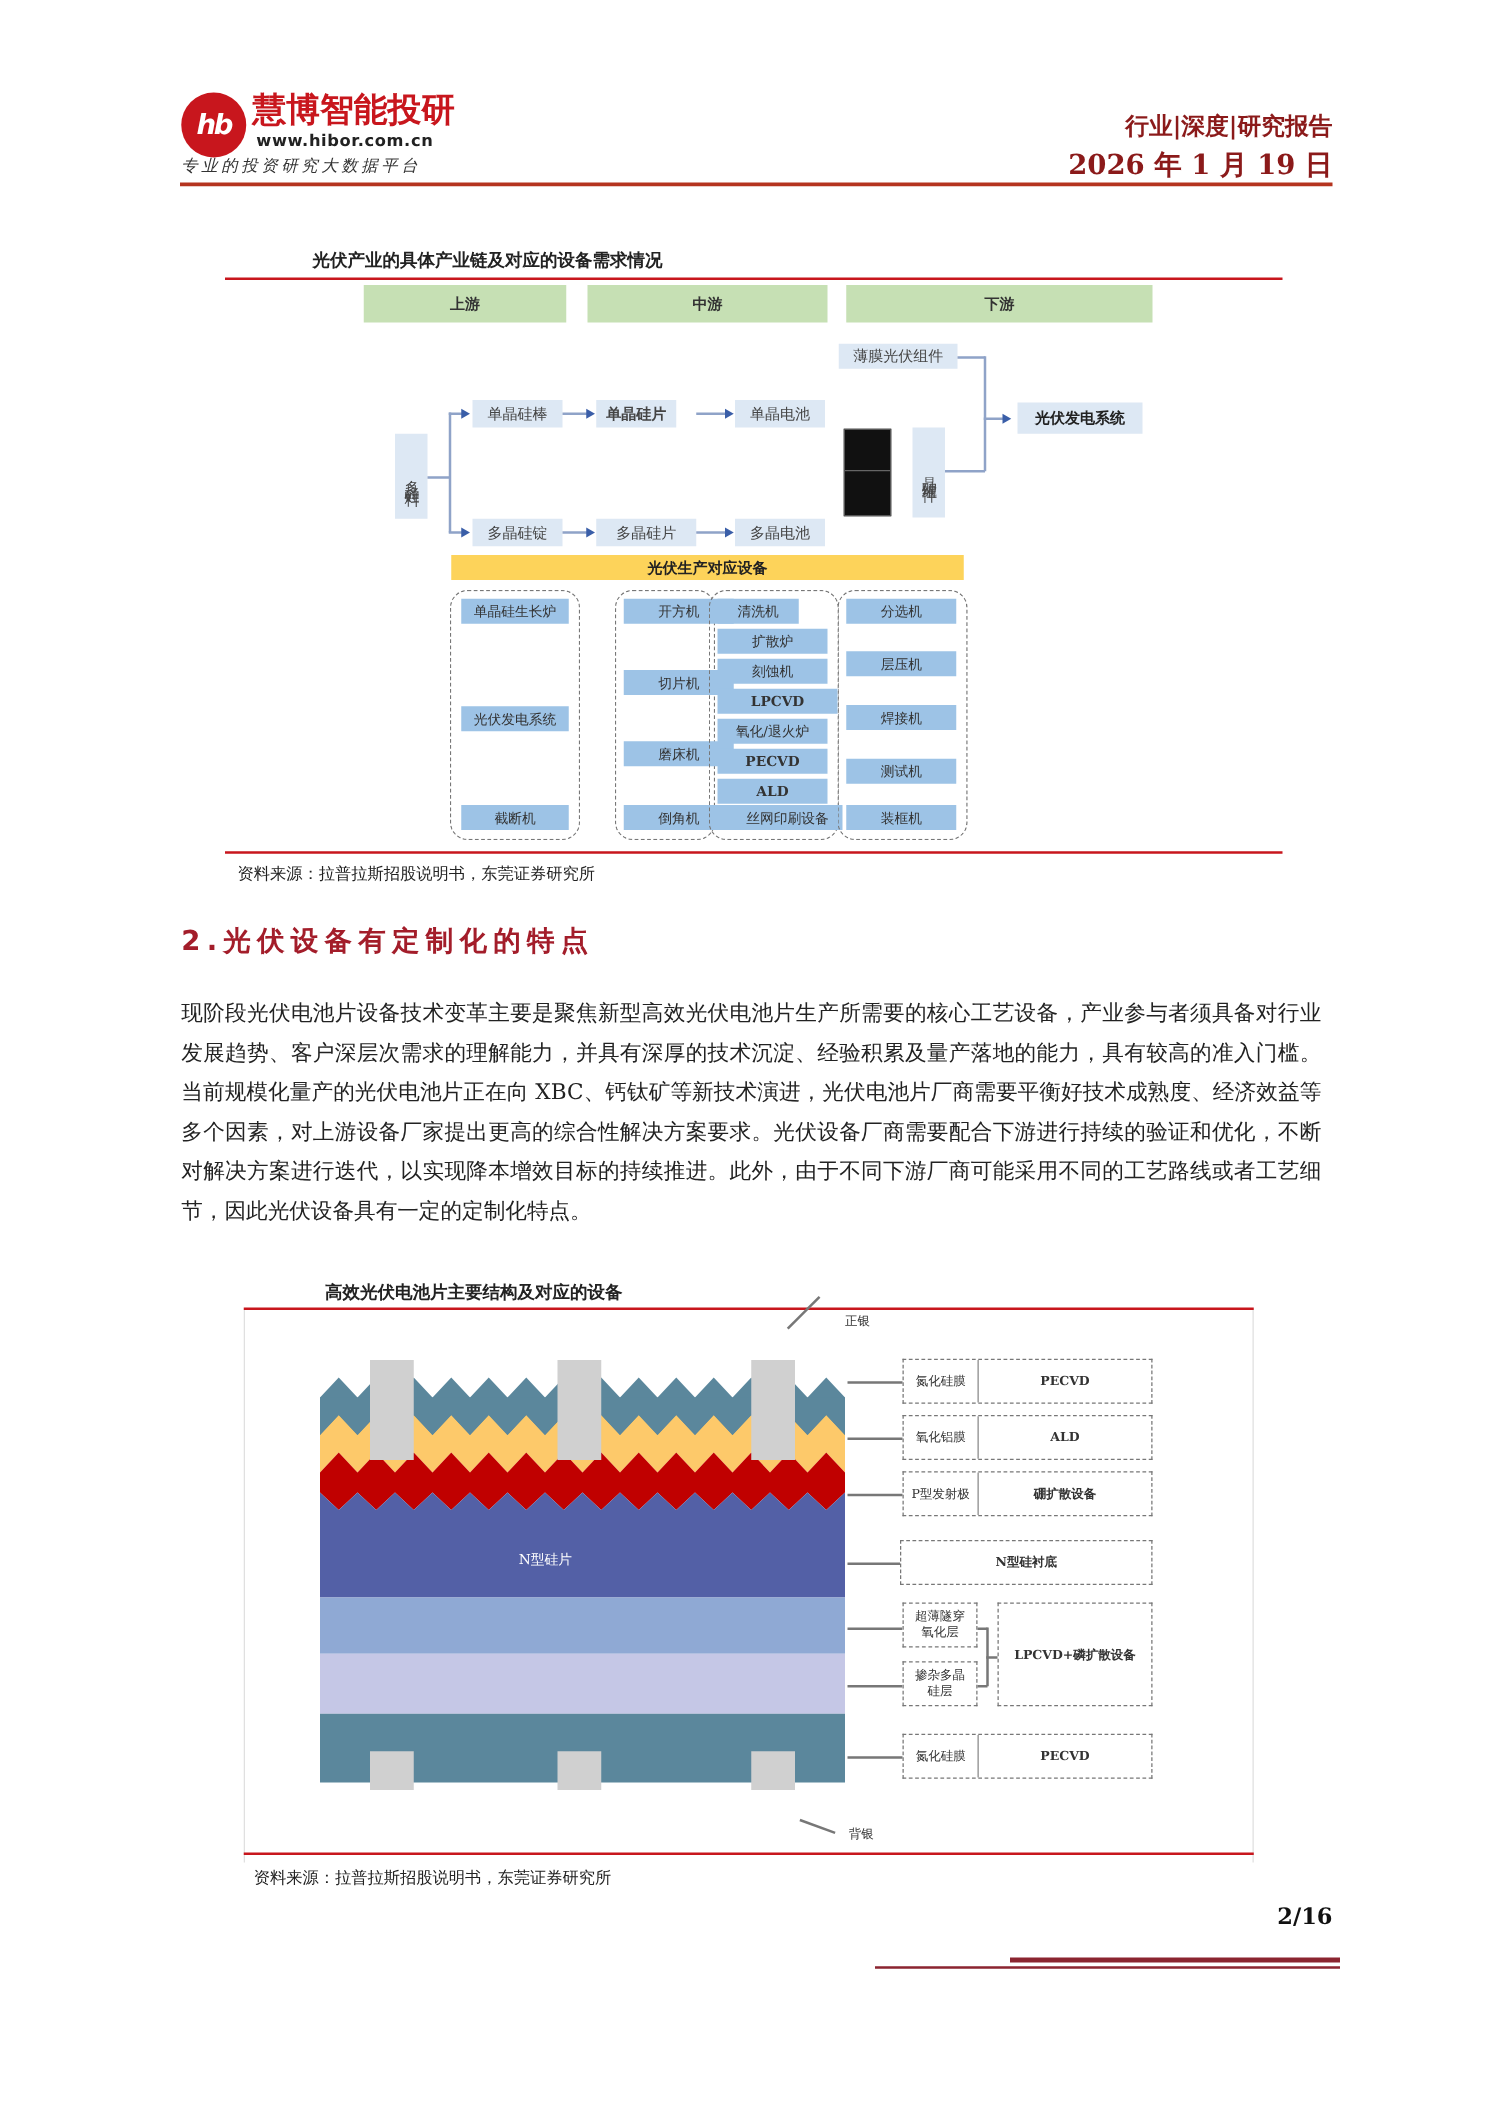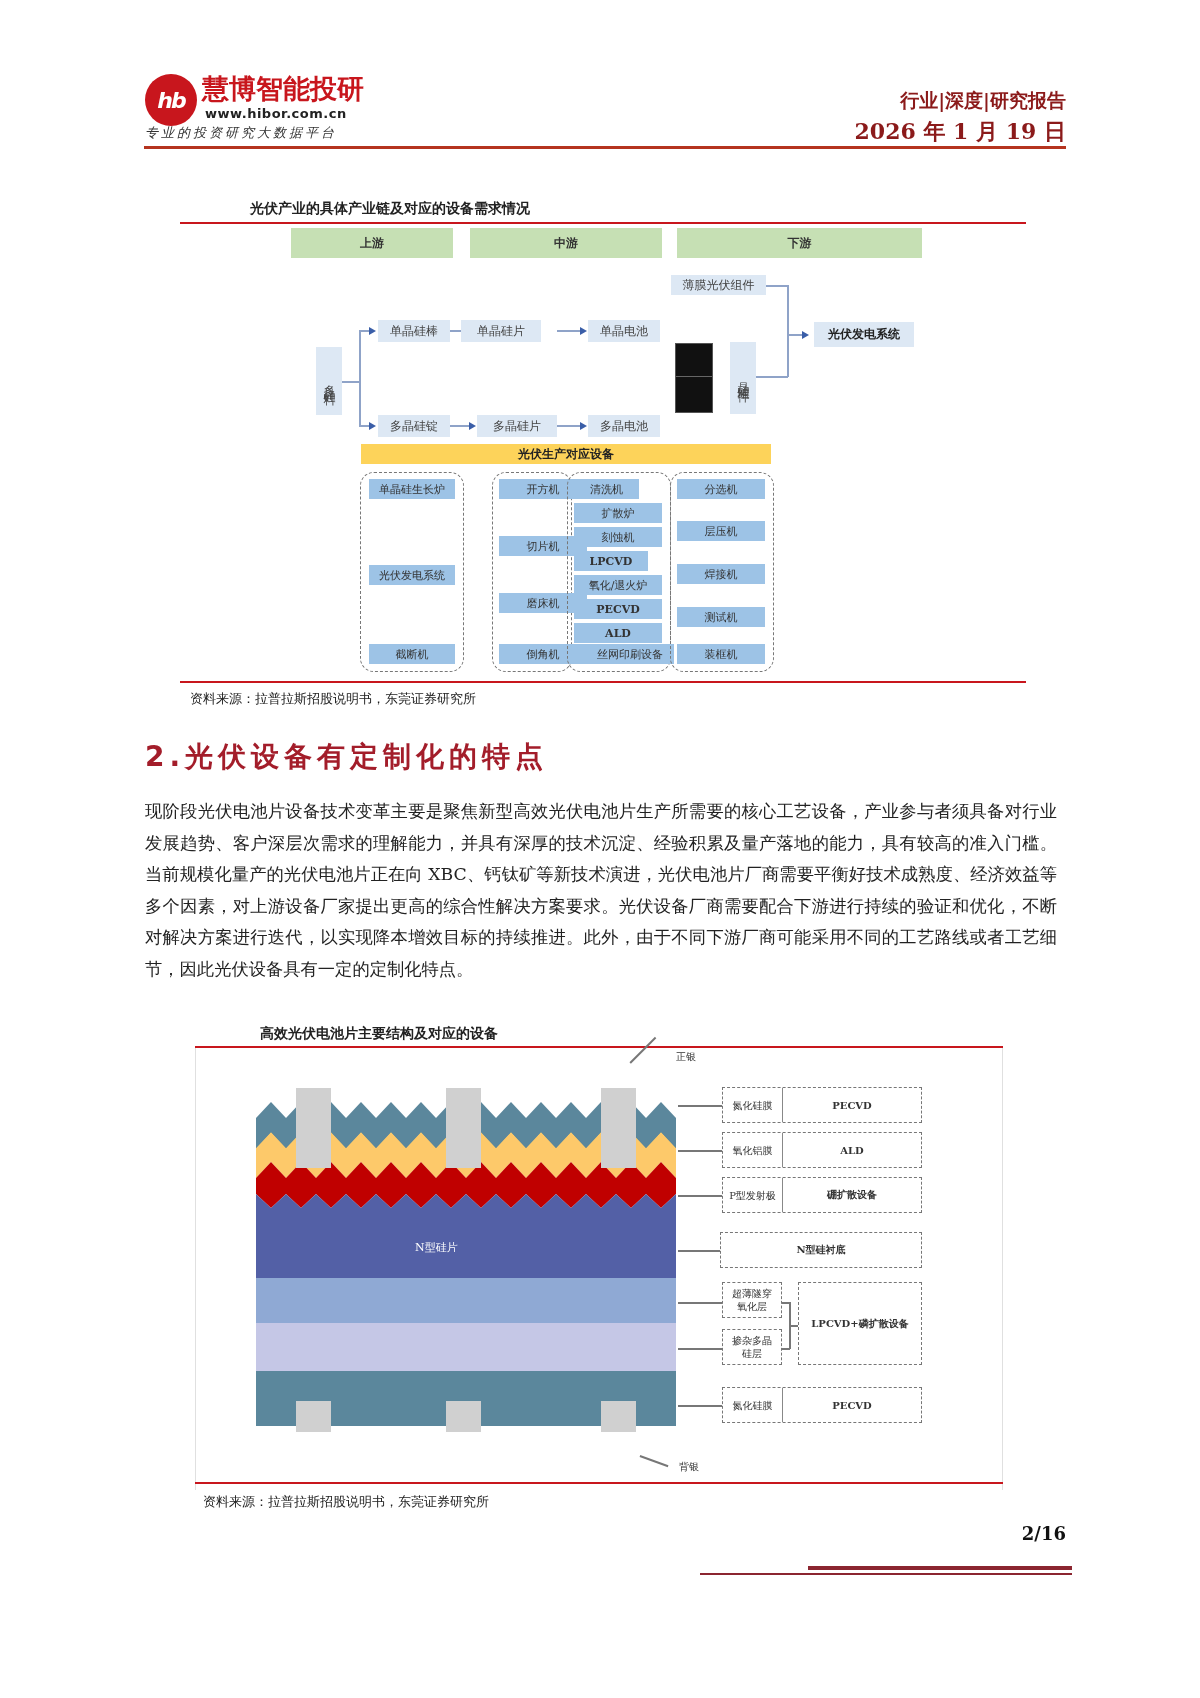--- a/index.html
+++ b/index.html
@@ -28,21 +28,21 @@
   .ln { position: absolute; background: #8fa3c8; }
   .arrow { position: absolute; width: 0; height: 0; border-top: 4px solid transparent; border-bottom: 4px solid transparent; border-left: 7px solid #3a5ea8; }
   .panel { position: absolute; left: 675px; top: 343px; width: 38px; height: 70px; background: #111; border: 1px solid #555; }
   .panel::after { content: ""; position: absolute; left: 0; right: 0; top: 32px; height: 1px; background: #666; }
   .equip-banner { position: absolute; left: 361px; top: 444px; width: 410px; height: 20px; background: #fdd35a; font-size: 12px; font-weight: bold; color: #222; display: flex; align-items: center; justify-content: center; }
   .group { position: absolute; top: 472px; height: 200px; border: 1.5px dashed #777; border-radius: 14px; }
   .equip { position: absolute; height: 20px; background: #9dc3e6; color: #333; font-size: 11px; display: flex; align-items: center; justify-content: center; }
   .equip.en { font-weight: bold; }
 
   
-  .sec-title { position: absolute; left: 145px; top: 738px; font-family: "DejaVu Sans", sans-serif; font-size: 28px; font-weight: bold; color: #a31d2a; letter-spacing: 5px; text-align: right; }
+  .sec-title { position: absolute; left: 145px; top: 738px; font-family: "DejaVu Sans", sans-serif; font-size: 22px; font-weight: bold; color: #a31d2a; letter-spacing: 5px; text-align: right; }
   .para { position: absolute; left: 145px; top: 796px; width: 912px; font-family: "DejaVu Serif", serif; font-size: 17.3px; line-height: 31.5px; color: #222; text-align: justify; }
 
   
   .frame2 { position: absolute; left: 195px; top: 1048px; width: 808px; height: 442px; border-left: 1px solid #e0e0e0; border-right: 1px solid #e0e0e0; }
   .cell { position: absolute; left: 256px; top: 1088px; width: 420px; height: 344px; }
   .tag { position: absolute; font-size: 10px; color: #333; }
   .lbl-box { position: absolute; border: 1.5px dashed #777; background: #fff; display: flex; font-size: 10px; color: #333; }
   .lbl-box .l { display: flex; align-items: center; justify-content: center; border-right: 1.5px solid #888; text-align: center; line-height: 13px; }
   .lbl-box .r { flex: 1; display: flex; align-items: center; justify-content: center; font-weight: bold; }
   .conn { position: absolute; height: 1.5px; background: #777; }
@@ -74,21 +74,21 @@
 <div class="ln" style="left:342px; top:381px; width:18px; height:1.5px;"></div>
 <div class="ln" style="left:359px; top:330px; width:1.5px; height:96px;"></div>
 <div class="ln" style="left:359px; top:330px; width:12px; height:1.5px;"></div>
 <div class="arrow" style="left:369px; top:327px;"></div>
 <div class="ln" style="left:359px; top:425px; width:12px; height:1.5px;"></div>
 <div class="arrow" style="left:369px; top:422px;"></div>
 
 <div class="node" style="left:378px; top:320px; width:72px; height:22px;">单晶硅棒</div>
 <div class="ln" style="left:450px; top:330px; width:22px; height:1.5px;"></div>
 <div class="arrow" style="left:469px; top:327px;"></div>
-<div class="node" style="left:461px; top:320px; width:80px; height:22px;">单晶硅片</div>
+<div class="node" style="left:477px; top:320px; width:64px; height:22px;font-weight:bold;">单晶硅片</div>
 <div class="ln" style="left:557px; top:330px; width:25px; height:1.5px;"></div>
 <div class="arrow" style="left:580px; top:327px;"></div>
 <div class="node" style="left:588px; top:320px; width:72px; height:22px;">单晶电池</div>
 
 <div class="node" style="left:378px; top:415px; width:72px; height:22px;">多晶硅锭</div>
 <div class="ln" style="left:450px; top:425px; width:22px; height:1.5px;"></div>
 <div class="arrow" style="left:469px; top:422px;"></div>
 <div class="node" style="left:477px; top:415px; width:80px; height:22px;">多晶硅片</div>
 <div class="ln" style="left:557px; top:425px; width:25px; height:1.5px;"></div>
 <div class="arrow" style="left:580px; top:422px;"></div>
@@ -114,21 +114,21 @@
 <div class="group" style="left:465px; width:80px;margin-left:27px;">
   <div class="equip" style="left:6px; top:6px; width:88px;">开方机</div>
   <div class="equip" style="left:6px; top:63px; width:88px;">切片机</div>
   <div class="equip" style="left:6px; top:120px; width:88px;">磨床机</div>
   <div class="equip" style="left:6px; top:171px; width:88px;">倒角机</div>
 </div>
 <div class="group" style="left:567px; width:104px;">
   <div class="equip" style="left:6px; top:6px; width:65px;">清洗机</div>
   <div class="equip" style="left:6px; top:30px; width:88px;text-align:right;">扩散炉</div>
   <div class="equip" style="left:6px; top:54px; width:88px;">刻蚀机</div>
-  <div class="equip en" style="left:6px; top:78px; width:74px;">LPCVD</div>
+  <div class="equip en" style="left:6px; top:78px; width:96px;">LPCVD</div>
   <div class="equip" style="left:6px; top:102px; width:88px;">氧化/退火炉</div>
   <div class="equip en" style="left:6px; top:126px; width:88px;">PECVD</div>
   <div class="equip en" style="left:6px; top:150px; width:88px;">ALD</div>
   <div class="equip" style="left:18px; top:171px; width:88px;">丝网印刷设备</div>
 </div>
 <div class="group" style="left:670px; width:104px;">
   <div class="equip" style="left:6px; top:6px; width:88px;">分选机</div>
   <div class="equip" style="left:6px; top:48px; width:88px;">层压机</div>
   <div class="equip" style="left:6px; top:91px; width:88px;">焊接机</div>
   <div class="equip" style="left:6px; top:134px; width:88px;">测试机</div>

